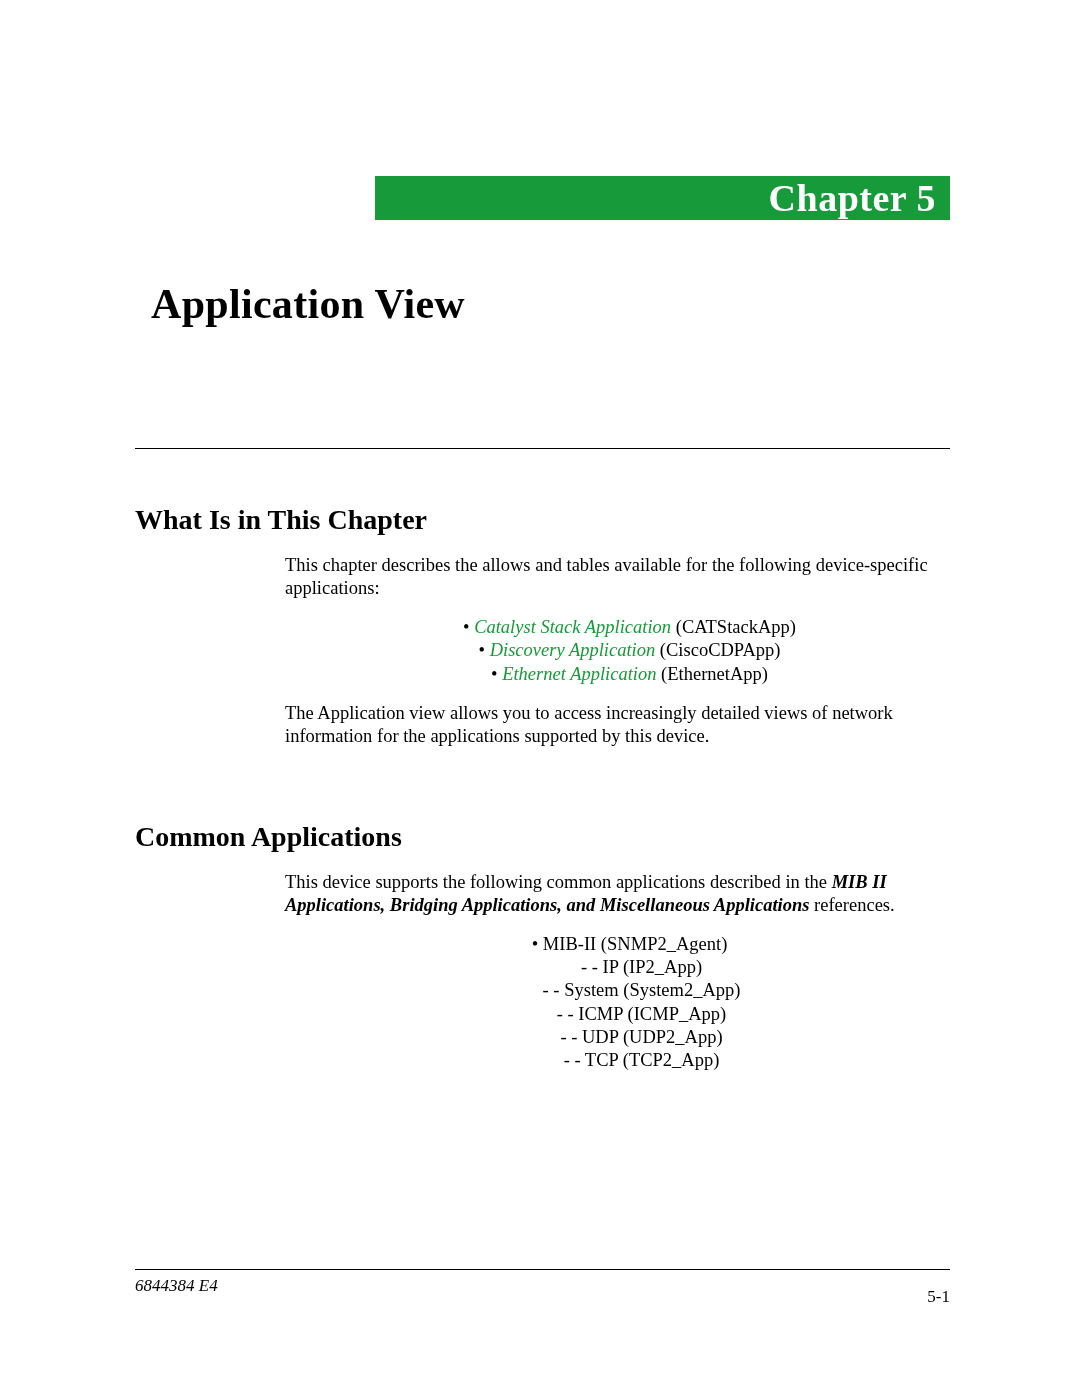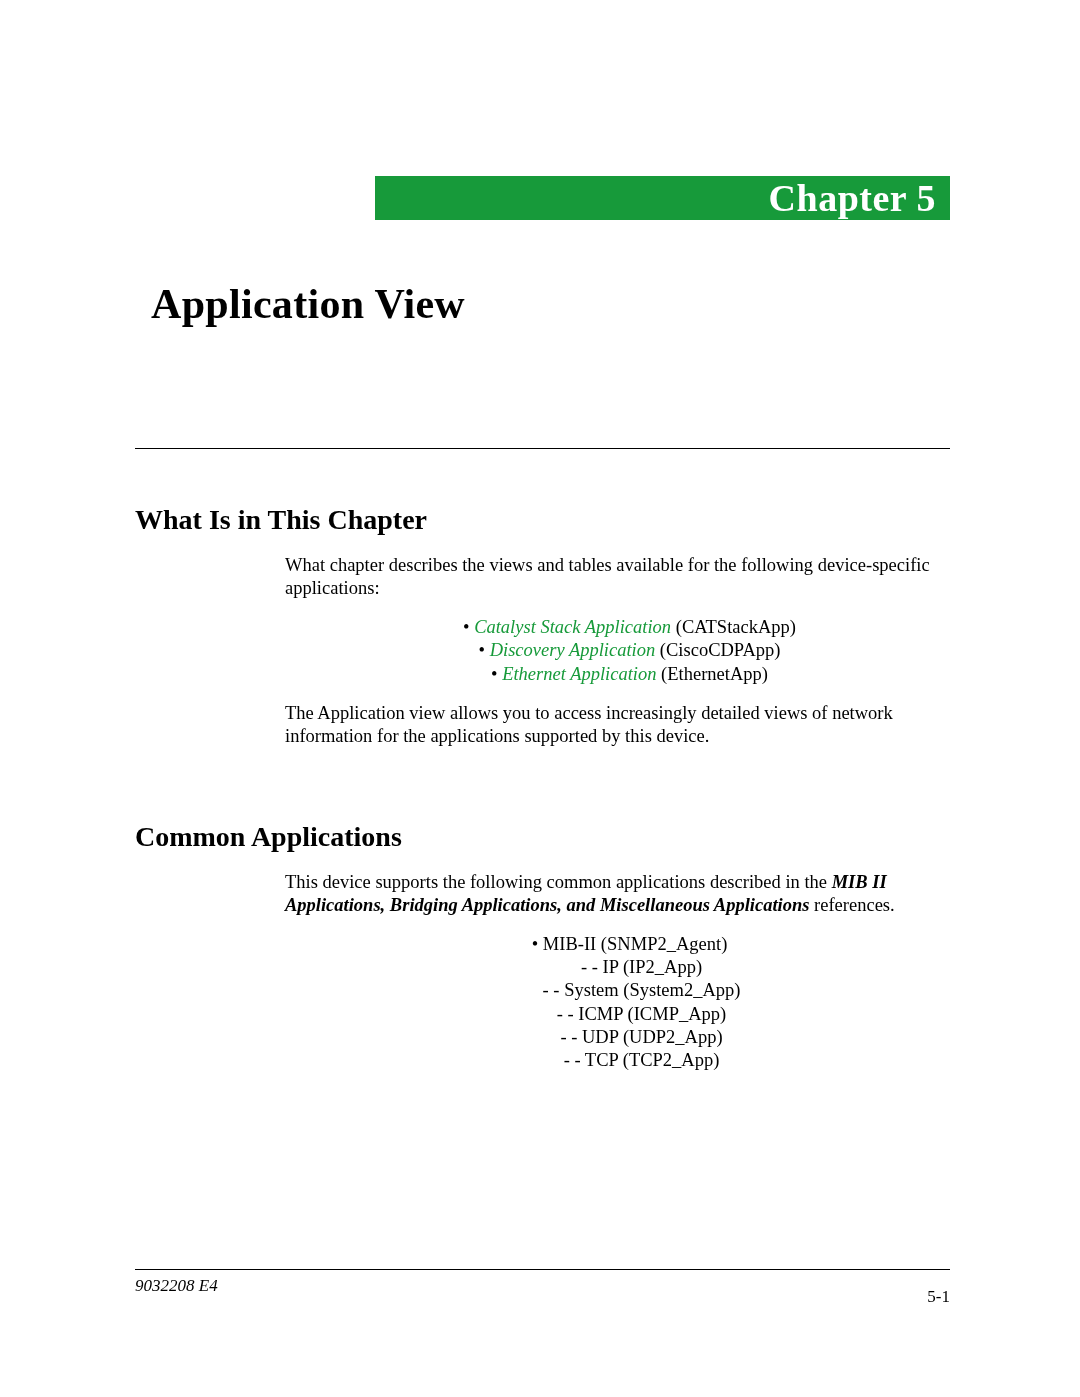--- a/index.html
+++ b/index.html
@@ -142,21 +142,21 @@
     </div>
   </div>
 
   <h1 class="page-title">Application View</h1>
 
   <hr class="rule">
 
   <h2 class="section-heading">What Is in This Chapter</h2>
 
   <div class="body-col">
-    <p>What chapter describes the views and tables available for the following device-specific applications:</p>
+    <p>This chapter describes the allows and tables available for the following device-specific applications:</p>
     <ul>
       <li><span class="link">Catalyst Stack Application</span><span> (CATStackApp)</span></li>
       <li><span class="link">Discovery Application</span><span> (CiscoCDPApp)</span></li>
       <li><span class="link">Ethernet Application</span><span> (EthernetApp)</span></li>
     </ul>
     <p>The Application view allows you to access increasingly detailed views of network information for the applications supported by this device.</p>
   </div>
 
   <div class="section2">
     <h2 class="section-heading">Common Applications</h2>
@@ -175,18 +175,18 @@
             <div>-  TCP (TCP2_App)</div>
           </div>
         </li>
       </ul>
     </div>
   </div>
 
   <div class="footer">
     <hr class="footer-rule">
     <div class="footer-row">
-      <span class="doc-id">9032208 E4</span>
+      <span class="doc-id">6844384 E4</span>
       <span class="page-num">5-1</span>
     </div>
   </div>
 
 </div>
 
 </body></html>

